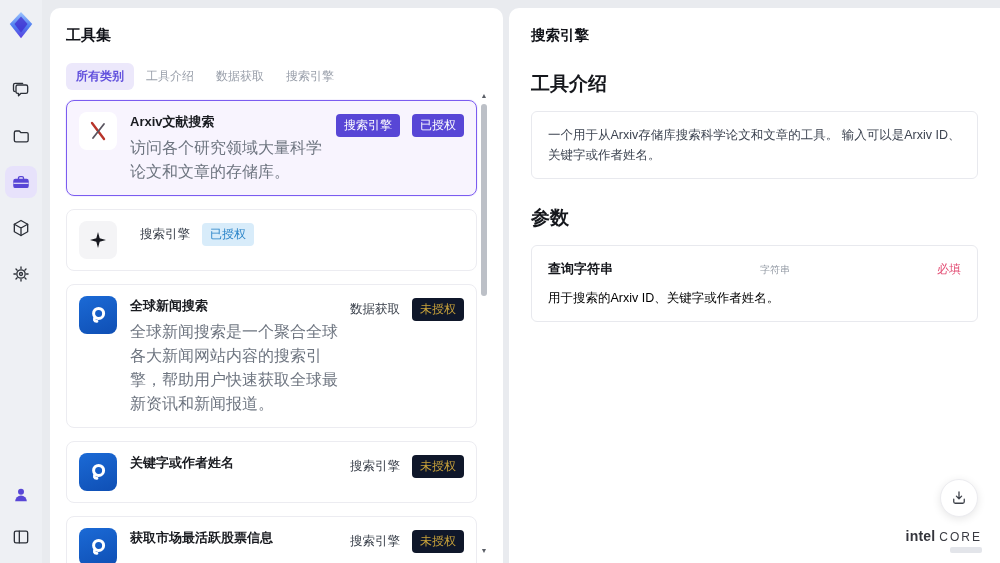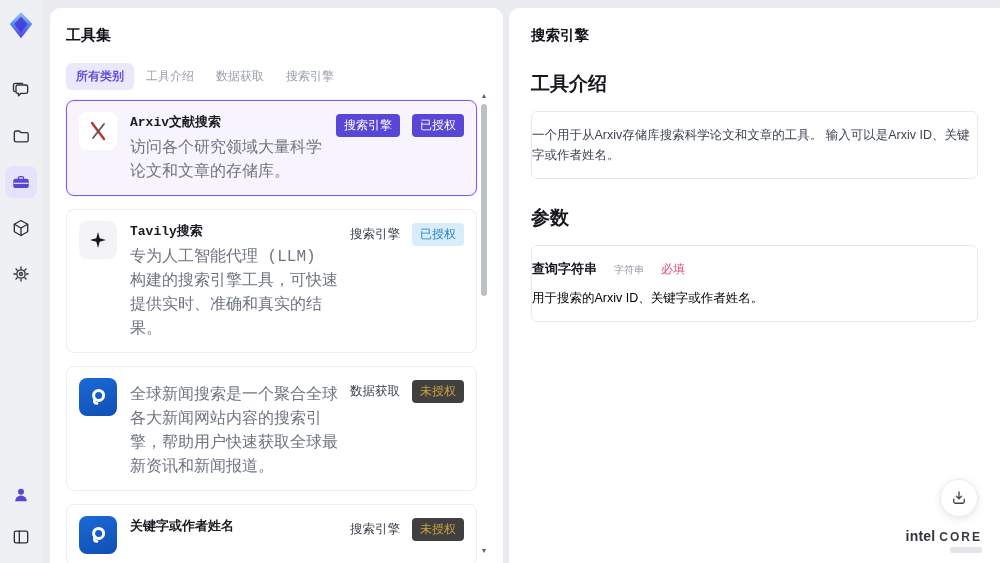--- a/index.html
+++ b/index.html
@@ -39,21 +39,21 @@
   
   .page-title { font-size:15px; font-weight:700; color:#111319; }
   .tabs { display:flex; gap:2px; margin-top:18px; }
   .tab { font-size:12px; color:#9aa0ab; padding:5px 10px; border-radius:6px; cursor:pointer; white-space:nowrap; }
   .tab.active { background:#ece8fb; color:#6150dd; font-weight:600; }
 
   .tool-list { margin-top:10px; }
   .tool-card {
     display:flex; align-items:flex-start;
     border:1px solid #ececf1; border-radius:8px; background:#fff;
-    padding:11px 12px; margin-bottom:13px; cursor:pointer;font-family:Liberation Mono, monospace;
+    padding:11px 12px; margin-bottom:13px; cursor:pointer;
   }
   .tool-card.selected {
     background:#f8f4fe; border:1.5px solid #7b5cf0;
     box-shadow:0 0 0 1px rgba(123,92,240,.08);
   }
   .tool-icon {
     width:38px; height:38px; border-radius:8px; flex-shrink:0;
     display:flex; align-items:center; justify-content:center; margin-right:13px;
     background:#f4f4f6;
   }
@@ -61,54 +61,54 @@
   .tool-icon.blue  { background:linear-gradient(160deg,#1b6ad6,#0f4fb4); }
   .tool-icon svg { width:24px; height:24px; }
   .tool-body { flex:1; min-width:0; }
   .tool-name { font-size:13px; font-weight:700; color:#191b20; margin-top:1px; }
   .tool-desc { font-size:16px; color:#6e7580; line-height:1.5; margin-top:5px; }
   .tool-meta { display:flex; gap:12px; align-items:center; margin-left:10px; flex-shrink:0; margin-top:2px; }
   .cat-plain { font-size:12.5px; color:#3a404b; white-space:nowrap; }
   .badge { font-size:12px; padding:3px 8px; border-radius:4px; white-space:nowrap; }
   .badge.purple { background:#5846d6; color:#ffffff; }
   .badge.blue   { background:#d8ecfa; color:#2a84c8; }
-  .badge.yellow { background:#404040; color:#c8a23a; }
+  .badge.yellow { background:#0f172a; color:#c8a23a; }
 
   
   .scrollbar { position:absolute; right:15px; top:84px; bottom:8px; width:8px; }
   .scroll-arrow { position:absolute; left:0; width:8px; height:8px; font-size:7px; color:#5a5e66; text-align:center; line-height:8px; }
   .scroll-arrow.up { top:0; }
   .scroll-arrow.down { bottom:0; }
   .scroll-thumb { position:absolute; left:1px; top:12px; width:6px; height:192px; background:#bcc0c7; border-radius:3px; }
 
   
   .detail-title { font-size:14.5px; font-weight:700; color:#111319; }
   .section-heading { font-size:19px; font-weight:700; color:#15171c; margin-top:26px; }
   .detail-box {
     border:1px solid #e8e9ee; border-radius:6px; background:#fff;
-    padding:13px 0; margin-top:14px; font-size:12.5px; color:#3d4451; line-height:1.6;
-  }
-  .param-head { display:flex; align-items:baseline; gap:17px; }
+    padding:13px 16px; margin-top:14px; font-size:12.5px; color:#3d4451; line-height:1.6;
+  }
+  .param-head { display:flex; align-items:baseline; gap:7px;justify-content:space-between; }
   .param-name { font-size:13px; font-weight:700; color:#15171c; }
   .param-type { font-size:10px; color:#9198a3; }
   .param-required { font-size:12px; color:#e34d74; }
   .param-desc { font-size:12.5px; color:#000000; margin-top:8px; }
 
   
   .fab {
     position:absolute; right:22px; bottom:46px; width:38px; height:38px;
     background:#fff; border:1px solid #ececf0; border-radius:50%;
     box-shadow:0 2px 8px rgba(0,0,0,.10);
     display:flex; align-items:center; justify-content:center; cursor:pointer;
   }
   .fab svg { width:18px; height:18px; stroke:#3c4048; stroke-width:1.7; fill:none; stroke-linecap:round; stroke-linejoin:round; }
   .brand { position:absolute; right:18px; bottom:10px; }
   .brand-row { display:flex; align-items:baseline; gap:4px; justify-content:flex-end; }
   .brand-intel { font-size:14px; font-weight:700; color:#34353c; letter-spacing:.2px; }
-  .brand-core { font-size:12px; font-weight:700; color:#3a3b42; letter-spacing:2px; text-transform:uppercase; }
+  .brand-core { font-size:12px; font-weight:400; color:#3a3b42; letter-spacing:2px; text-transform:uppercase; }
   .brand-sub { width:32px; height:6px; background:#e3e5ea; border-radius:2px; margin-left:auto; margin-top:3px; }
 </style>
 </head>
 <body>
 
 <nav class="rail">
   <svg class="logo" viewBox="0 0 32 32">
     <defs>
       <linearGradient id="gemG" x1="0" y1="0" x2="0" y2="1">
         <stop offset="0" stop-color="#9ec6ff"></stop>
@@ -200,38 +200,35 @@
           <span class="badge purple">已授权</span>
         </div>
       </div>
 
       <div class="tool-card">
         <div class="tool-icon">
           <svg viewBox="0 0 24 24">
               <path d="M12 4l1.7 6.3L20 12l-6.3 1.7L12 20l-1.7-6.3L4 12l6.3-1.7z" fill="#17181f"></path>
             </svg>
         </div>
-        <div class="tool-body">
-          <div class="tool-name">Tavily搜索</div>
-          <div class="tool-desc">专为人工智能代理 (LLM) 构建的搜索引擎工具，可快速提供实时、准确和真实的结果。</div>
-        </div>
         <div class="tool-meta">
           <span class="cat-plain">搜索引擎</span>
           <span class="badge blue">已授权</span>
         </div>
       </div>
 
       <div class="tool-card">
         <div class="tool-icon blue">
           <svg viewBox="0 0 24 24">
               <circle cx="12.6" cy="10.4" r="5" fill="none" stroke="#fff" stroke-width="3"></circle>
               <path d="M9.2 13.8c-1.8 2.4-1 4.8 1.8 4.6" fill="none" stroke="#fff" stroke-width="2.8" stroke-linecap="round"></path>
             </svg>
         </div>
         <div class="tool-body">
+          <div class="tool-name">全球新闻搜索</div>
           <div class="tool-desc">全球新闻搜索是一个聚合全球各大新闻网站内容的搜索引擎，帮助用户快速获取全球最新资讯和新闻报道。</div>
         </div>
         <div class="tool-meta">
           <span class="cat-plain">数据获取</span>
           <span class="badge yellow">未授权</span>
         </div>
       </div>
 
       <div class="tool-card">
         <div class="tool-icon blue">

